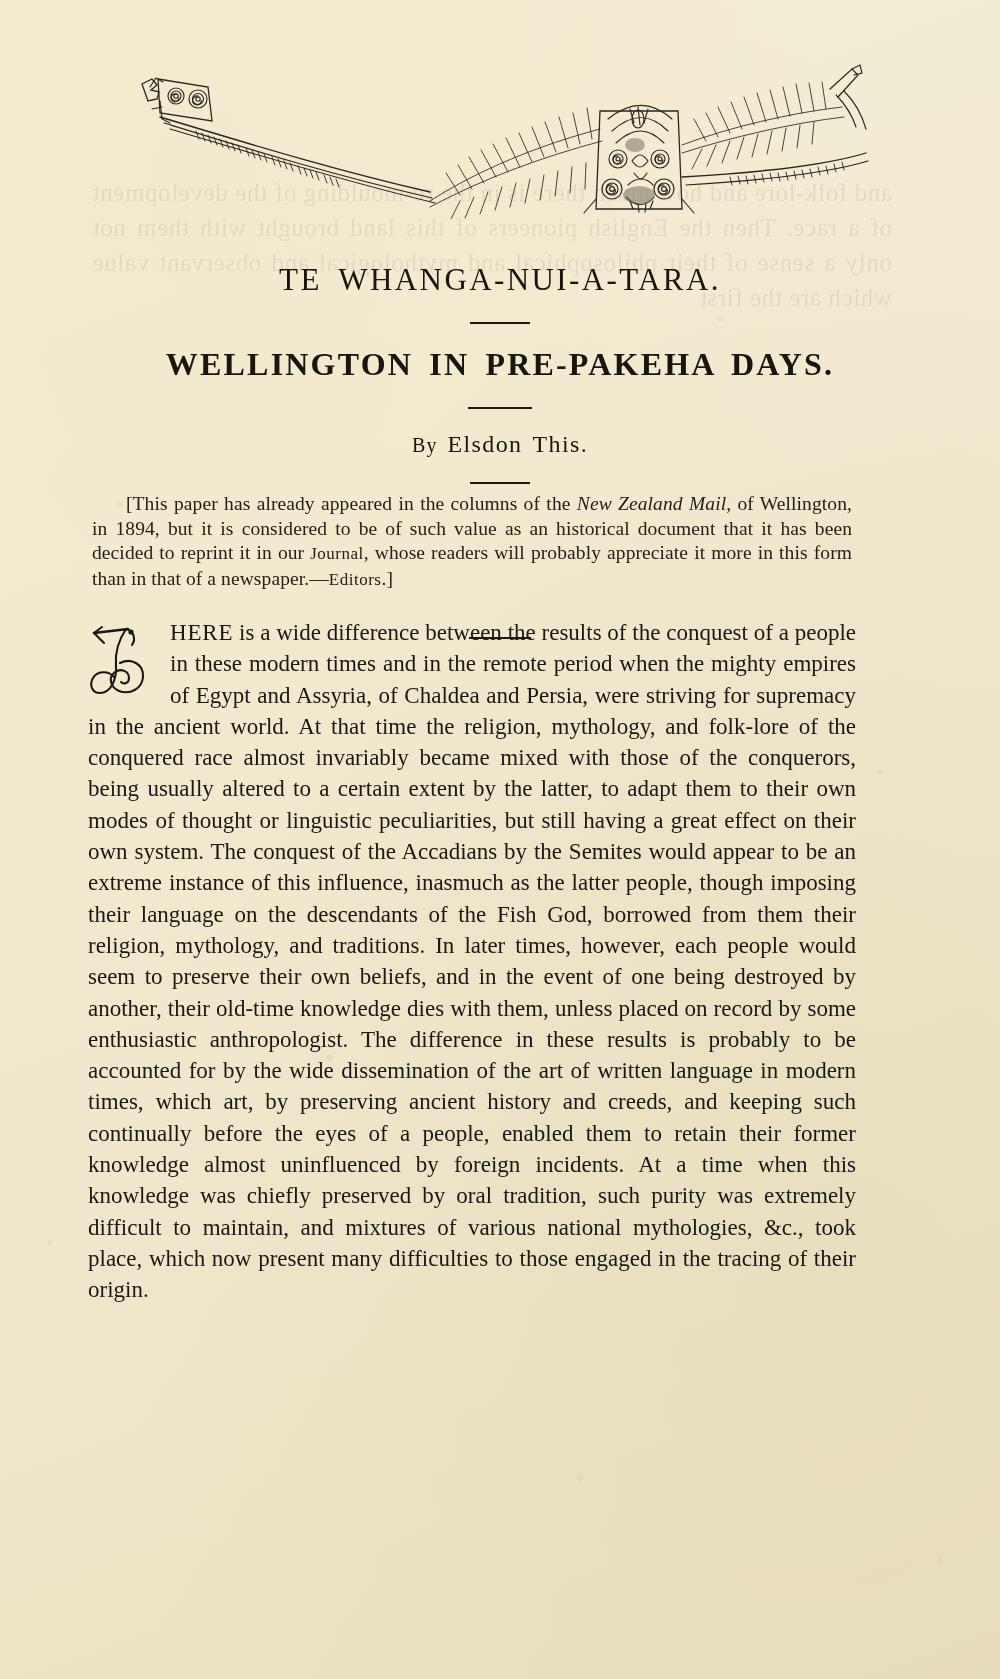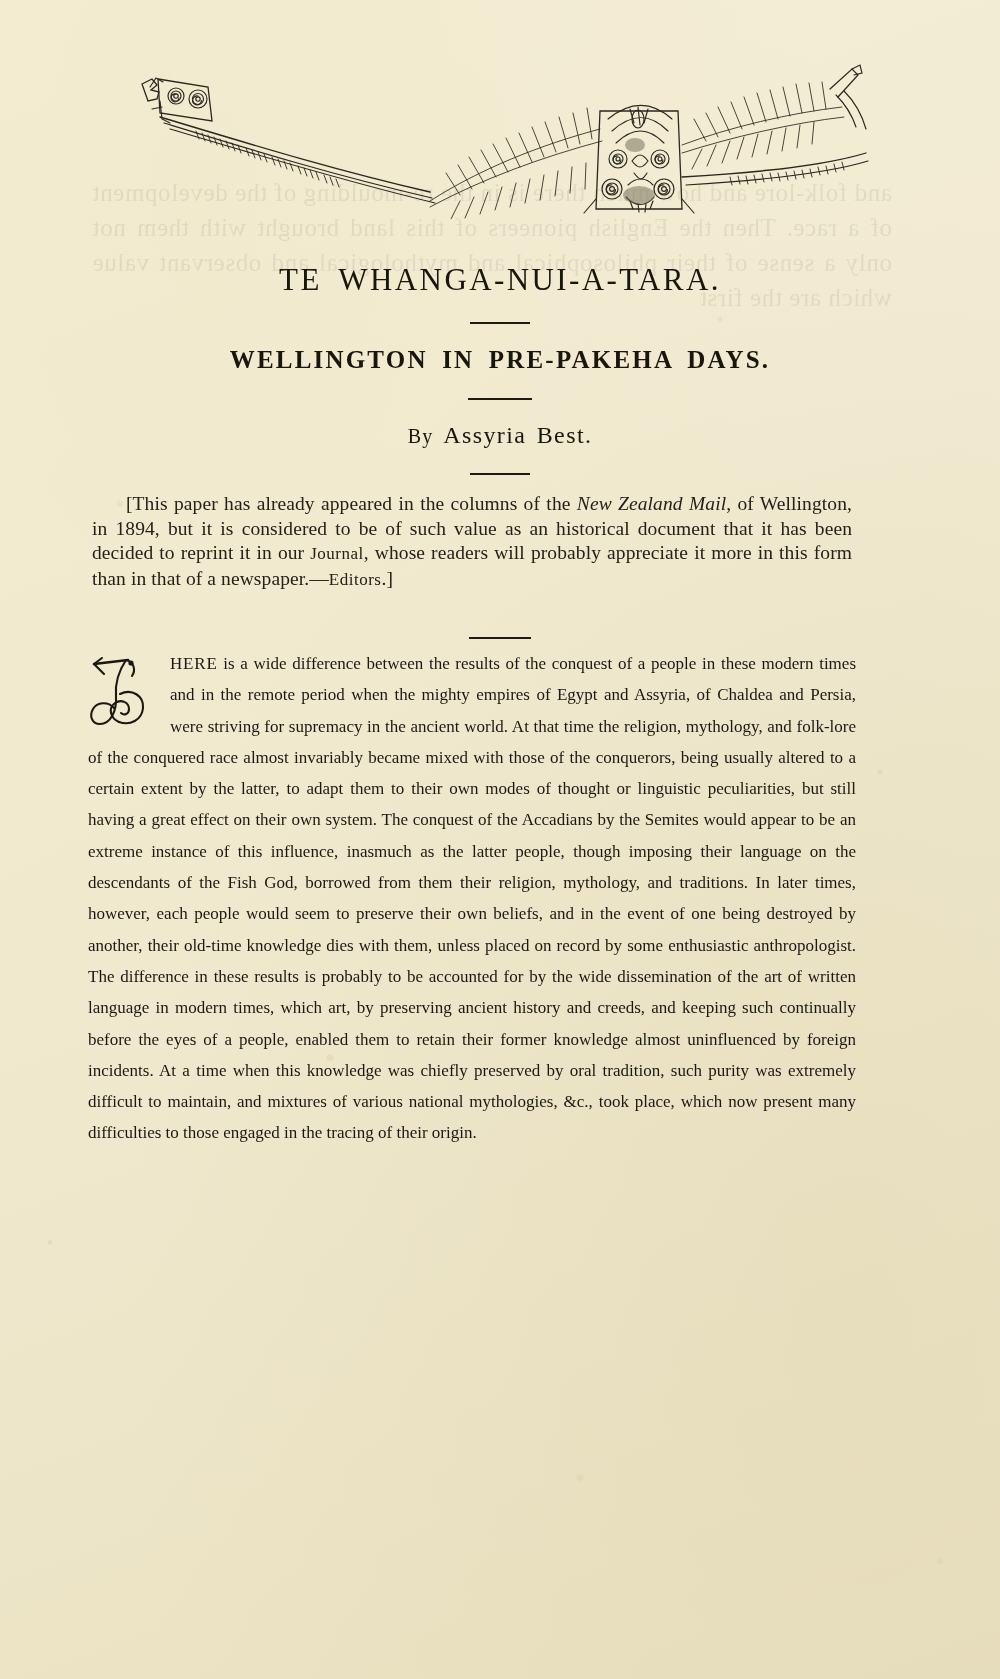--- a/index.html
+++ b/index.html
@@ -76,21 +76,21 @@
     margin: 0;
   }
   .rule {
     width: 60px;
     height: 0;
     border-top: 2.4px solid #1d1a14;
     margin: 24px auto 22px auto;
   }
   .rule.wide { width: 64px; }
   .sub-title {
-    font-size: 25px;
+    font-size: 32px;
     letter-spacing: 2.2px;
     word-spacing: 6px;
     margin: 12px;
     color: #191610;
   }
   .byline {
     font-size: 20px;
     letter-spacing: 1.4px;
     word-spacing: 3px;
     margin: 0;
@@ -123,23 +123,23 @@
   .body-rule i {
     display: inline-block;
     width: 62px;
     height: 0;
     border-top: 2.4px solid #1d1a14;
   }
 
   .body {
     position: absolute;
     left: 88px;
-    top: 648px;
+    top: 617px;
     width: 768px;
-    font-size: 17px;
+    font-size: 23px;
     line-height: 31.3px;
     text-align: justify;
     text-align-last: left;
     color: #1b1813;
   }
   .body p { margin: 0; }
 
   .dropcap {
     float: left;
     width: 78px;
@@ -323,21 +323,21 @@
     </svg>
   </div>
 
   <div class="title-block">
     <h1 class="main-title">TE  WHANGA-NUI-A-TARA.</h1>
     <div class="rule"></div>
     <h2 class="sub-title">WELLINGTON  IN  PRE-PAKEHA  DAYS.</h2>
     <div class="rule wide"></div>
     <p class="byline">
       <span>By</span>
-      <span class="sc">Assyria Best.</span>
+      <span class="sc">Elsdon This.</span>
     </p>
     <div class="rule"></div>
   </div>
 
   <div class="editor-note">
     <span class="indent"></span><span>[</span><span>This paper has already appeared in the columns of the </span><em>New Zealand Mail</em><span>, of Wellington, in 1894, but it is considered to be of such value as an historical document that it has been decided to reprint it in our </span><span class="smallcaps">Journal</span><span>, whose readers will probably appreciate it more in this form than in that of a newspaper.—</span><span class="smallcaps">Editors</span><span>.]</span>
   </div>
 
   <div class="body-rule"><i></i></div>
 

